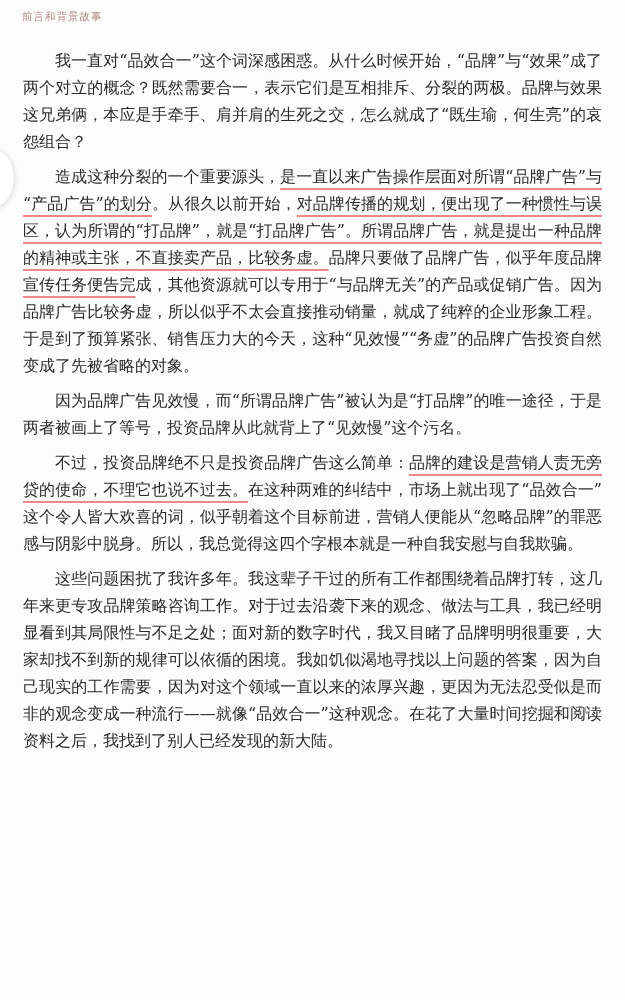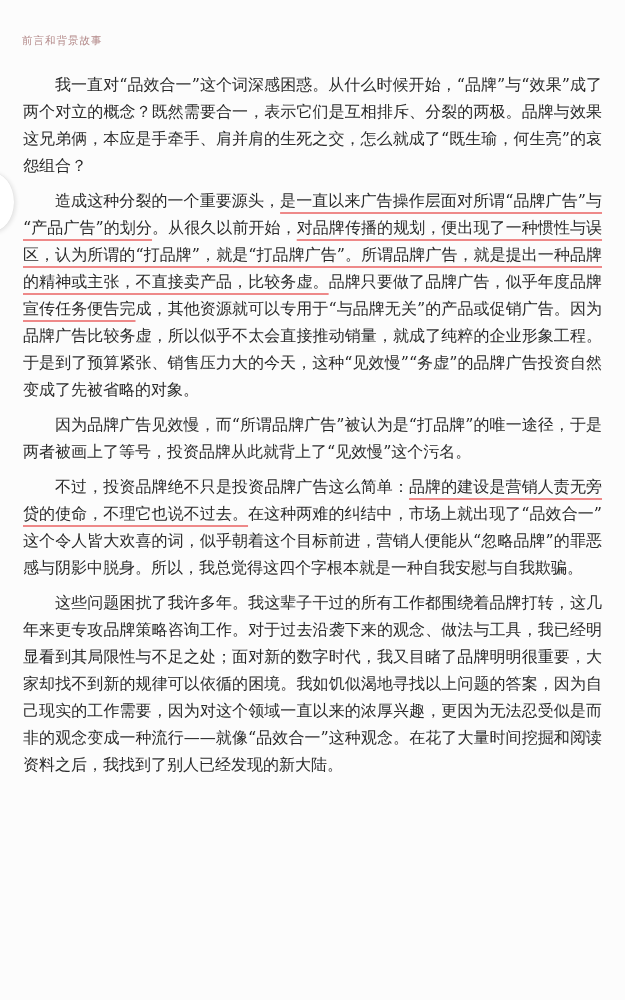--- a/index.html
+++ b/index.html
@@ -8,21 +8,20 @@
     background: #fcfcfc;
     font-family: "DejaVu Serif", serif;
   }
   .page {
     position: relative;
     width: 625px;
     height: 752px;
     background: #fcfcfc;
     overflow: hidden;
     color: #2a2a2a;
-    margin-top: 24px;
   }
   .chapter-header {
     position: absolute;
     top: 10px;
     left: 22px;
     font-size: 10.5px;
     letter-spacing: 1px;
     color: #b38989;
   }
   .page-indicator {

